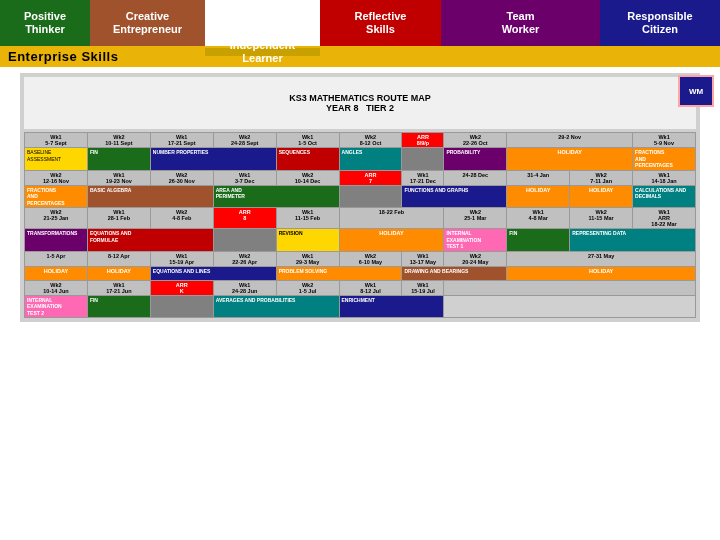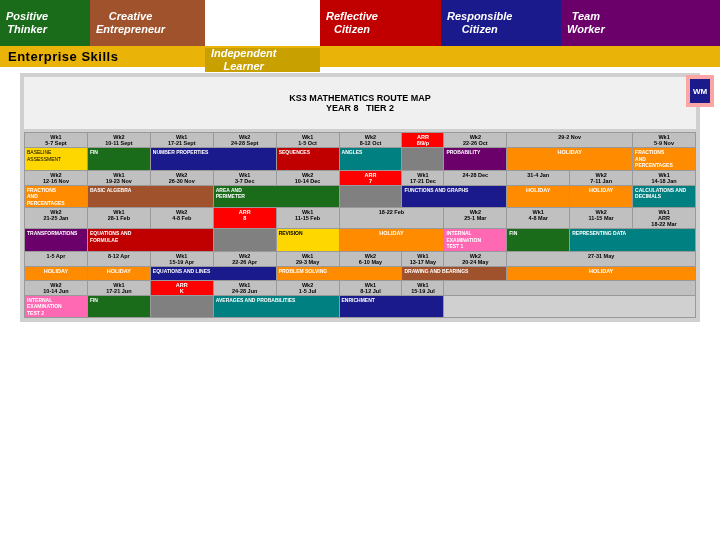--- a/index.html
+++ b/index.html
@@ -13,28 +13,27 @@
 
     
     .header-tabs {
       display: flex;
       width: 720px;
       height: 46px;
     }
     .tab {
       display: flex;
       align-items: center;
-      justify-content: flex-start;
+      justify-content: center;
       font-size: 11px;
       font-weight: bold;
       color: #fff;
       text-align: center;
-      padding: 12px 6px;
+      padding: 4px 6px;
       line-height: 1.2;
-      font-style: italic;
     }
     .tab-positive { background: #1a6b1a; flex: 0 0 90px; }
     .tab-creative { background: #a0522d; flex: 0 0 115px; }
     .tab-independent { background: #c8a000; flex: 0 0 115px; margin-top: 48px; }
     .tab-reflective { background: #c00000; flex: 0 0 121px; }
     .tab-responsible { background: #1a1a8c; flex: 0 0 120px; }
     .tab-team { background: #6b006b; flex: 0 0 159px; }
 
     
     .banner {
@@ -122,24 +121,24 @@
     .cell-teal { background: #008080; color: #fff; font-weight: bold; }
     .cell-brown { background: #a0522d; color: #fff; font-weight: bold; }
     .cell-grey { background: #808080; color: #fff; font-weight: bold; }
     .cell-holiday { background: #ff8c00; color: #fff; font-weight: bold; text-align: center; font-size: 6px; }
     .cell-arr { background: #ff0000; color: #fff; font-weight: bold; text-align: center; font-size: 5px; }
 
     .logo-area {
       position: absolute;
       top: 8px;
       right: 6px;
-      width: 28px;
+      width: 36px;
       height: 32px;
       background: #1a1a8c;
-      border: 4px solid #fca5a5;
+      border: 2px solid #fca5a5;
       display: flex;
       align-items: center;
       justify-content: center;
       color: #fff;
       font-size: 8px;
       font-weight: bold;
     }
 
     .cell-content {
       font-size: 5px;
@@ -155,28 +154,28 @@
 Thinker</span>
   </div>
   <div class="tab tab-creative">
     <span>Creative<br>Entrepreneur</span>
   </div>
   <div class="tab tab-independent">
     <span>Independent<br>Learner</span>
   </div>
   <div class="tab tab-reflective">
     <span style="white-space:pre-line">Reflective
-Citizen</span>
-  </div>
-  <div class="tab tab-responsible">
-    <span>Responsible<br>Citizen</span>
+Skills</span>
   </div>
   <div class="tab tab-team">
     <span style="white-space:pre-line">Team
 Worker</span>
+  </div>
+  <div class="tab tab-responsible">
+    <span>Responsible<br>Citizen</span>
   </div>
 </div>
 
 <div class="banner">
   <span class="banner-text-main">Enterprise Skills</span>
 </div>
 
 <div class="main-content">
   <div class="ks3-container">
     <div class="ks3-title">

